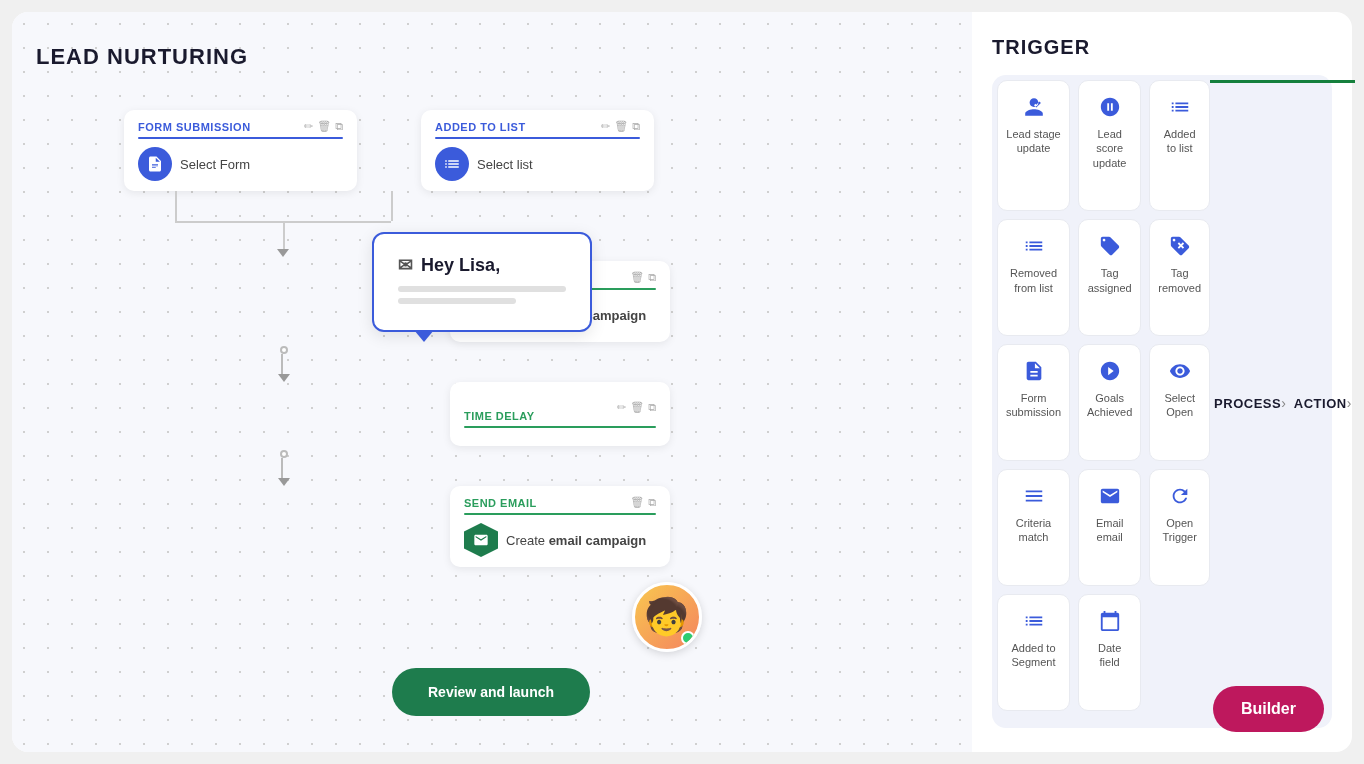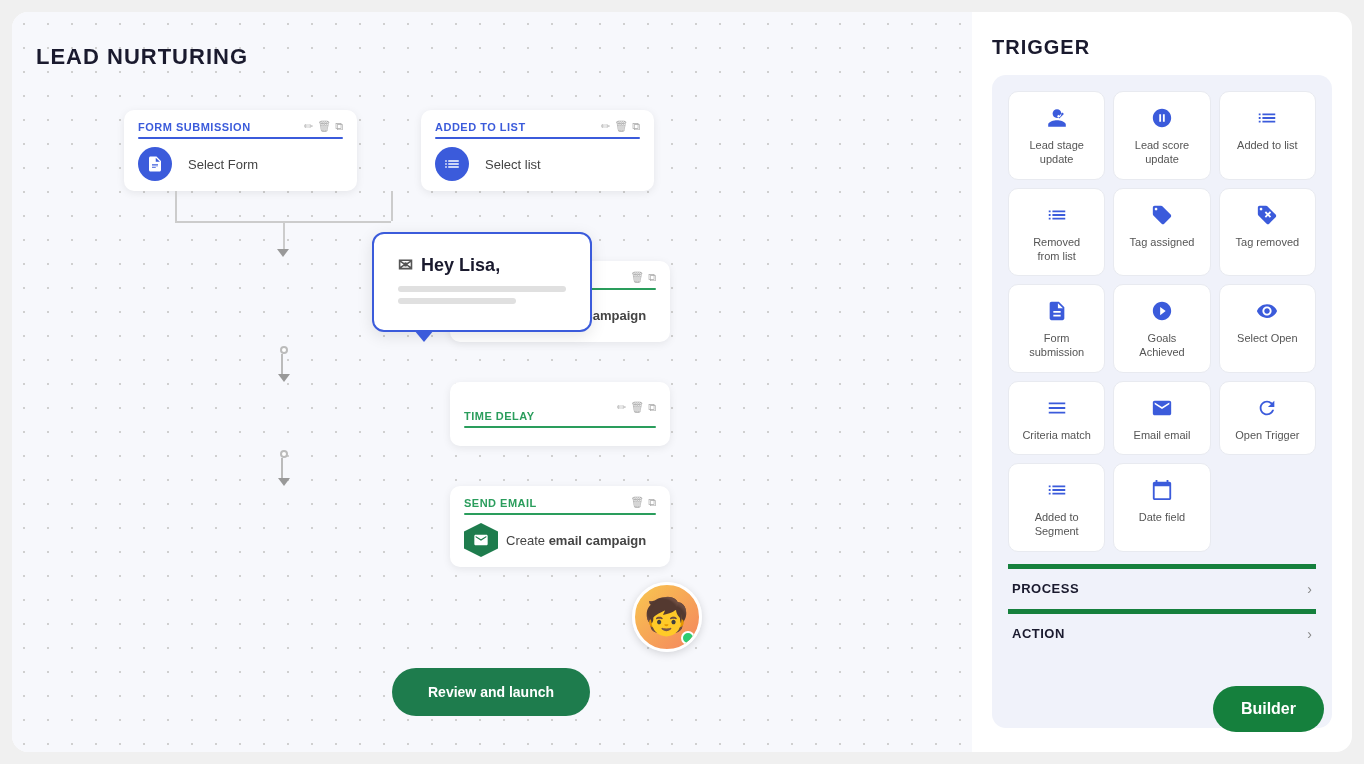--- a/index.html
+++ b/index.html
@@ -71,21 +71,21 @@
     .trigger-node-underline {
       height: 2px;
       background: #3b5bdb;
       border-radius: 2px;
       margin-bottom: 8px;
       width: 100%;
     }
     .trigger-node-body {
       display: flex;
       align-items: center;
-      gap: 16px;
+      gap: 8px;
     }
     .trigger-node-icon-circle {
       width: 34px;
       height: 34px;
       background: #3b5bdb;
       border-radius: 50%;
       display: flex;
       align-items: center;
       justify-content: center;
       flex-shrink: 0;
@@ -281,24 +281,24 @@
     .right-panel-title {
       font-size: 20px;
       font-weight: 800;
       color: #1a1a2e;
       letter-spacing: 1px;
       margin-bottom: 16px;
     }
     .trigger-card {
       background: #f0f2fa;
       border-radius: 14px;
-      padding: 16px;
+      padding: 5px;
       flex: 1;
       display: flex;
-      flex-direction: column;
+      flex-direction: row;
     }
     .trigger-grid {
       display: grid;
       grid-template-columns: repeat(3, 1fr);
       gap: 8px;
       margin-bottom: 12px;
     }
     .trigger-item {
       background: #fff;
       border-radius: 10px;
@@ -323,40 +323,40 @@
       font-size: 11px;
       color: #555;
       text-align: center;
       line-height: 1.3;
     }
     .section-row {
       display: flex;
       align-items: center;
       justify-content: space-between;
       padding: 12px 4px;
-      border-top: 5px solid #15803d;
+      border-top: 3px solid #15803d;
       cursor: pointer;
     }
     .section-row-label {
       font-size: 13px;
       font-weight: 700;
       color: #1a1a2e;
       letter-spacing: 0.5px;
     }
     .section-row-arrow {
       font-size: 14px;
       color: #888;
     }
 
     
     .builder-btn {
       position: absolute;
       bottom: 20px;
       right: 28px;
-      background: #15803d;
+      background: #be185d;
       color: #fff;
       border: none;
       border-radius: 30px;
       padding: 14px 28px;
       font-size: 16px;
       font-weight: 600;
       cursor: pointer;
     }
     .connector-segment {
       width: 2px;

